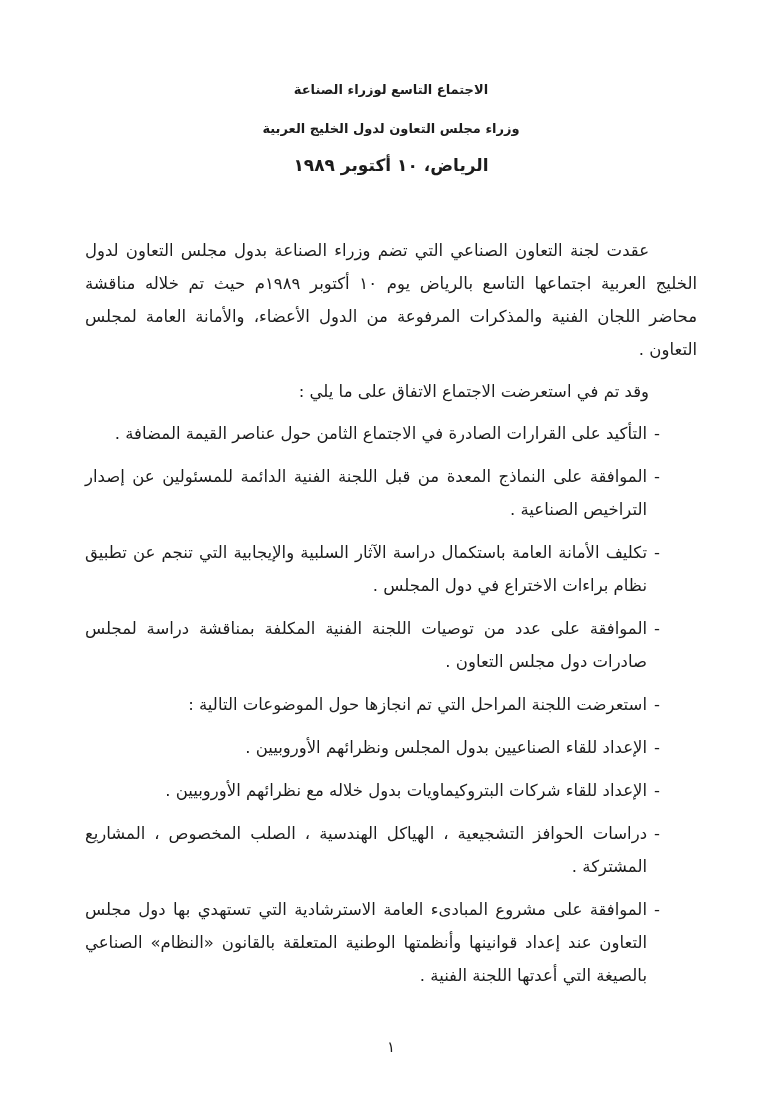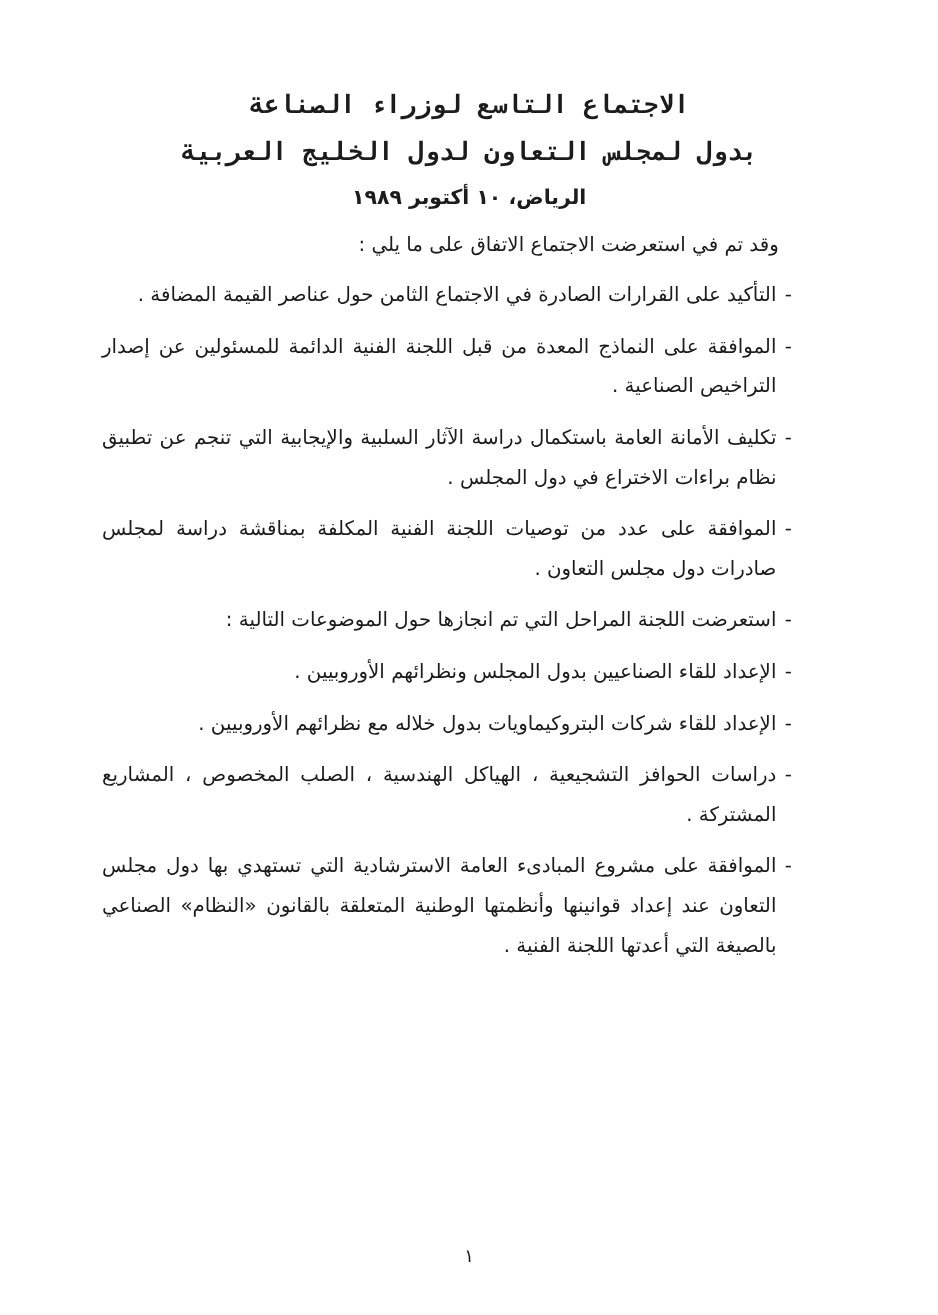--- a/index.html
+++ b/index.html
@@ -21,24 +21,23 @@
     box-sizing: border-box;
     direction: rtl;
     padding: 70px 85px 0 85px;
     background: #ffffff;
   }
   .title-block {
     text-align: center;
     font-weight: bold;
   }
   .title-line {
-    font-size: 21px;
+    font-size: 13px;
     line-height: 39px;
     letter-spacing: 0.2px;
-    font-family: Liberation Mono, monospace;
   }
   .date-line {
     margin-top: 4px;
     font-size: 17px;
     font-weight: bold;
     text-align: center;
     line-height: 26px;
   }
   .body-text {
     font-size: 16.5px;
@@ -81,25 +80,26 @@
     line-height: 18px;
   }
 </style>
 </head>
 <body>
 
 <div class="page">
 
   <header class="title-block">
     <div class="title-line">الاجتماع التاسع لوزراء الصناعة</div>
-    <div class="title-line">بدول لمجلس التعاون لدول الخليج العربية</div>
+    <div class="title-line">وزراء مجلس التعاون لدول الخليج العربية</div>
     <div class="date-line">الرياض، ١٠ أكتوبر ١٩٨٩</div>
   </header>
 
   <main>
+    <p class="body-text opening">عقدت لجنة التعاون الصناعي التي تضم وزراء الصناعة بدول مجلس التعاون لدول الخليج العربية اجتماعها التاسع بالرياض يوم ١٠ أكتوبر ١٩٨٩م حيث تم خلاله مناقشة محاضر اللجان الفنية والمذكرات المرفوعة من الدول الأعضاء، والأمانة العامة لمجلس التعاون .</p>
 
     <p class="body-text agreement-intro">وقد تم في استعرضت الاجتماع الاتفاق على ما يلي :</p>
 
     <ul class="resolutions body-text">
       <li>
         <span class="dash">-</span>
         <span class="res-text">التأكيد على القرارات الصادرة في الاجتماع الثامن حول عناصر القيمة المضافة .</span>
       </li>
       <li>
         <span class="dash">-</span>

